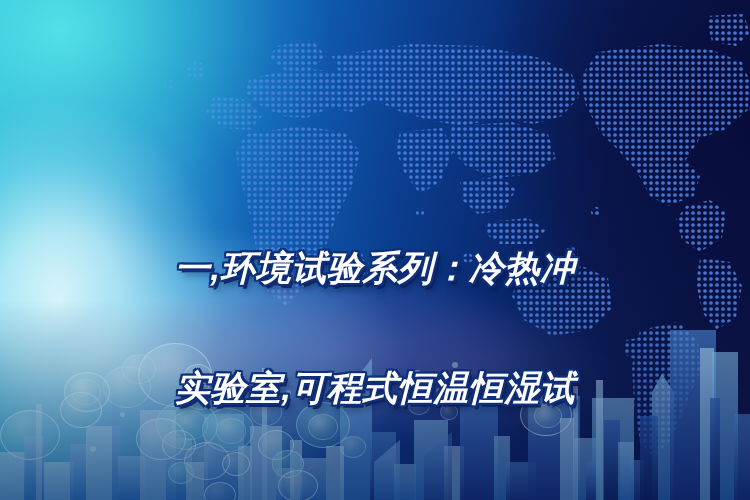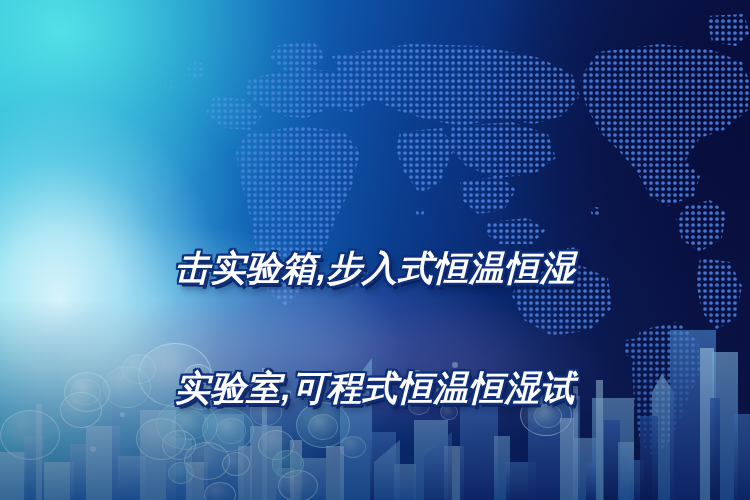--- a/index.html
+++ b/index.html
@@ -321,18 +321,18 @@
     <div class="bubble dot" style="left:452px; top:362px; width:6px;  height:6px;"></div>
     <div class="bubble dot" style="left:120px; top:412px; width:5px;  height:5px;"></div>
     <div class="bubble dot" style="left:90px;  top:446px; width:6px;  height:6px;"></div>
     <div class="bubble faint" style="left:408px; top:396px; width:20px; height:17px;"></div>
     <div class="bubble faint" style="left:440px; top:404px; width:16px; height:14px;"></div>
   </div>
 
   <div class="layer bottom-dark"></div>
 
   <div class="headline">
-    <span class="ln">击实验箱,步入式恒温恒湿</span>
+    <span class="ln">一,环境试验系列：冷热冲</span>
     <span class="ln">实验室,可程式恒温恒湿试</span>
     
   </div>
 
 </div>
 
 </body></html>

